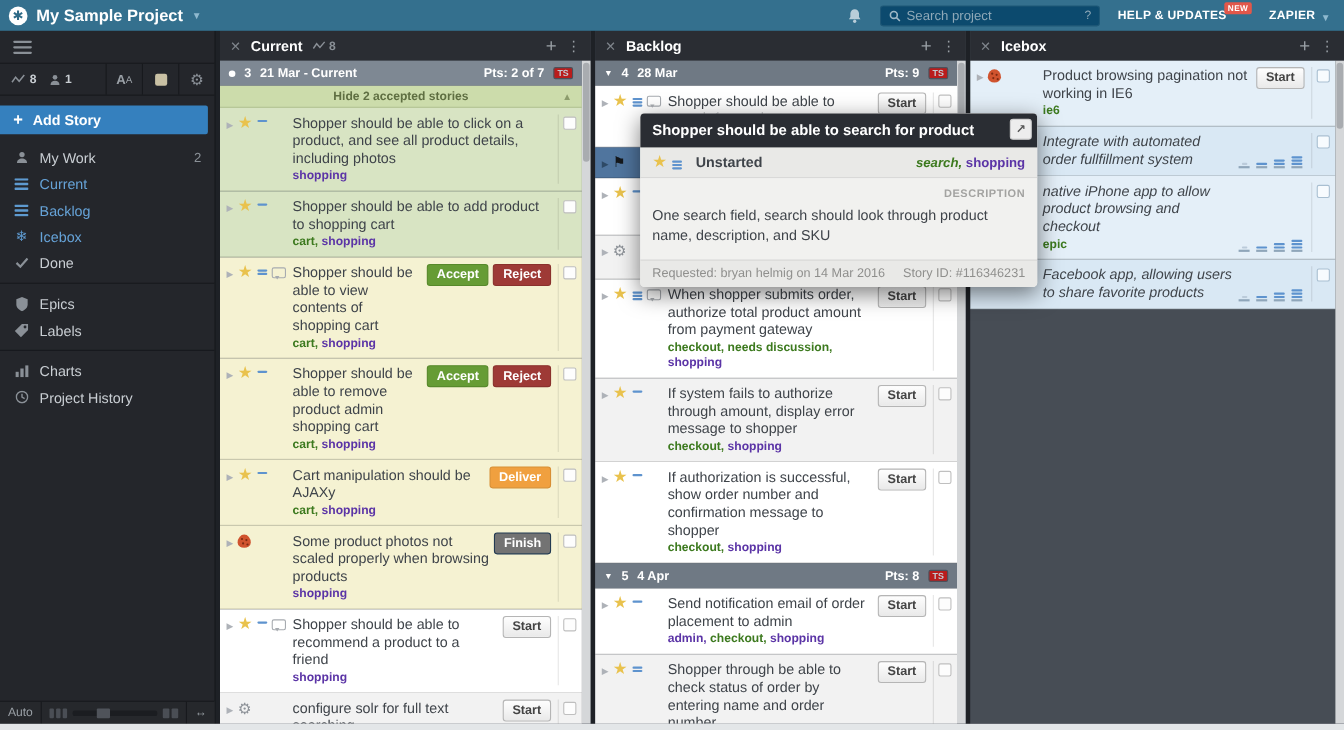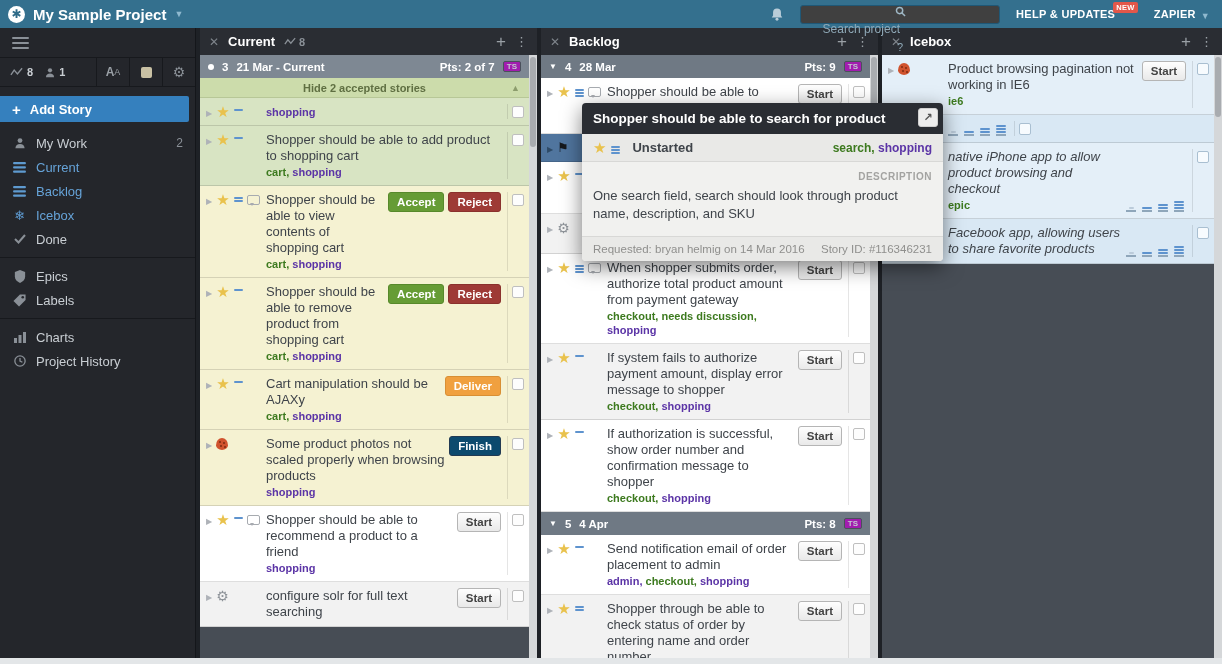--- a/index.html
+++ b/index.html
@@ -9,22 +9,22 @@
   
   #topbar { position:absolute; left:0; top:0; right:0; height:28px; background:#34708E;
     display:flex; align-items:center; justify-content:space-between; padding:0 12px 0 8px; z-index:10; }
   .tb-left { display:flex; align-items:center; gap:8px; }
   .logo { width:17px; height:17px; background:#fff; color:#2F6B88; border-radius:50%;
     font-size:12px; font-weight:bold; display:flex; align-items:center; justify-content:center; }
   .proj-title { color:#fff; font-size:15px; font-weight:bold; }
   .tb-caret { color:#8FB9CF; font-size:9px; }
   .tb-right { display:flex; align-items:center; gap:16px; }
   .bell { color:#B9CDD9; display:flex; }
-  .searchbox { width:200px; height:19px; background:#404040; border:1px solid #1F5877; border-radius:3px;
-    display:flex; align-items:center; padding:0 7px; gap:5px;flex-direction:column; }
+  .searchbox { width:200px; height:19px; background:#0c4a6e; border:1px solid #1F5877; border-radius:3px;
+    display:flex; align-items:center; padding:0 7px; gap:5px; }
   .searchbox input { flex:1; background:transparent; border:0; outline:none; color:#D6E4EC; font-size:12px;
     font-family:"Liberation Sans","DejaVu Sans",sans-serif; }
   .searchbox input::placeholder { color:#8FA9B8; }
   .search-q { color:#8FA9B8; font-size:11px; }
   .tb-link { color:#fff; font-size:11px; font-weight:bold; letter-spacing:.3px; display:flex; align-items:flex-start; }
   .new-badge { background:#E2574A; color:#fff; font-size:7.5px; font-weight:bold; padding:1px 3px;
     border-radius:2px; margin-left:-2px; margin-top:-6px; }
 
   
   #sidebar { position:absolute; left:0; top:28px; bottom:6px; width:196px; background:#24262B;
@@ -75,21 +75,21 @@
   .rows { margin-right:8px; }
   .pscroll { position:absolute; top:0; right:0; bottom:0; width:8px; background:#D5D7D9; }
   .pthumb { position:absolute; top:2px; left:1px; width:6px; background:#A9ACB0; border-radius:3px; }
 
   .iter { height:23px; display:flex; align-items:center; gap:8px; padding:0 8px; color:#fff;
     font-size:11.5px; font-weight:bold; background:#6F7984; }
   .iter.light { background:#7E8893; }
   .iter-dot { width:6px; height:6px; border-radius:50%; background:#fff; }
   .iter-tri { font-size:8px; }
   .iter-pts { margin-left:auto; }
-  .iter-badge { background:#a21caf; border:1px solid #4A515B; color:#C3C9D1; font-size:8px; font-weight:bold;
+  .iter-badge { background:#b91c1c; border:1px solid #4A515B; color:#C3C9D1; font-size:8px; font-weight:bold;
     padding:0px 3px; border-radius:2px; }
 
   .collapse-bar { height:20px; background:#CCDCAB; border-bottom:1px solid #B7C797; color:#5F6F42;
     font-size:11px; font-weight:bold; display:flex; align-items:center; justify-content:center; position:relative; }
   .collapse-chev { position:absolute; right:9px; color:#8C9C6C; font-size:9px; }
 
   .story { display:flex; gap:4px; padding:6px 2px 6px 6px; border-bottom:1px solid rgba(0,0,0,.13); }
   .st-accepted { background:#D8E4C3; }
   .st-delivered, .st-finished, .st-started { background:#F5F2D2; }
   .st-unstarted { background:#FFFFFF; }
@@ -116,21 +116,21 @@
   .st-title { font-size:13px; line-height:16px; color:#3F444A; }
   .st-title.it { font-style:italic; }
   .st-labels { font-size:11px; font-weight:bold; line-height:14px; margin-top:1px; }
   .st-labels span { cursor:pointer; }
   .btns { flex:none; display:flex; gap:4px; align-items:flex-start; padding-top:0; }
   .btn { font-size:11.5px; font-weight:bold; padding:3px 8px; border-radius:3px; border:1px solid #B5B5B5;
     background:linear-gradient(#FEFEFE,#E9E9E9); color:#444; font-family:inherit; }
   .btn-accept { background:#669C35; border-color:#57892B; color:#fff; }
   .btn-reject { background:#9E3A36; border-color:#8A312D; color:#fff; }
   .btn-deliver { background:#F0A03F; border-color:#D88F34; color:#fff; }
-  .btn-finish { background:#0c4a6e; border-color:#223A52; color:#fff; }
+  .btn-finish { background:#737373; border-color:#223A52; color:#fff; }
   .cbcol { flex:none; width:20px; border-left:1px solid rgba(0,0,0,.1); display:flex; justify-content:center;
     padding-top:2px; margin-left:2px; }
   .cb { width:12px; height:12px; background:#FDFDFD; border:1px solid #BFBFBF; border-radius:2px; }
   .st-icebox .cb { background:#F7FBFE; border-color:#A9BFD1; }
   .picker { flex:none; display:flex; gap:6px; align-items:flex-end; padding-top:4px; margin-right:2px; }
   .pk { width:10px; display:flex; flex-direction:column; gap:1px; align-items:stretch;
     border-bottom:2px solid #8FA6BA; padding-bottom:1px; }
   .pk i { display:block; height:2px; background:#5E93CE; border-radius:1px; }
   .pk i.z { background:#BBCBDA; width:5px; margin:0 auto; }
 
@@ -302,20 +302,38 @@
       <div class="nav-item">
         <span class="nav-ic">
           <svg width="12" height="12" viewBox="0 0 14 14" fill="none" stroke="currentColor" stroke-width="1.5">
             <circle cx="7" cy="7" r="6"></circle>
             <polyline points="7,3.5 7,7 9.8,8.5"></polyline>
           </svg>
         </span>
         <span>Project History</span>
       </div>
     </nav>
+  <div class="sb-footer">
+    <div class="f-auto">Auto</div>
+    <div class="f-mid">
+      <span class="mini-panels">
+          <i></i>
+          <i></i>
+          <i></i>
+        </span>
+      <span class="f-track">
+          <span class="f-thumb"></span>
+        </span>
+      <span class="mini-panels">
+          <i style="width:6px"></i>
+          <i style="width:6px"></i>
+        </span>
+    </div>
+    <div class="f-exp">↔</div>
+  </div>
 </aside>
 
 <main id="panels">
     <section class="panel" id="p-current" style="width: 337px;">
       <div class="panel-head">
         <span class="ph-x">✕</span>
         <span class="ph-title">Current</span>
         <span class="ph-vel">
           <svg width="12" height="9" viewBox="0 0 14 10" fill="none" stroke="#8A9097" stroke-width="1.5">
             <polyline points="1,8 4.5,3 8,7 13,1"></polyline>
@@ -341,20 +359,21 @@
           </div>
           <div class="story st-accepted">
             <span class="icons">
               <span class="exp-arrow">▶</span>
               <span class="star">★</span>
               <span class="est">
                 <i></i>
               </span>
             </span>
             <div class="st-main">
+              <div class="st-title">Shopper should be able to click on a product, and see all product details, including photos</div>
               <div class="st-labels"><span style="color: rgb(91, 52, 166);">shopping</span></div>
             </div>
             <span class="cbcol">
               <span class="cb"></span>
             </span>
           </div>
           <div class="story st-accepted">
             <span class="icons">
               <span class="exp-arrow">▶</span>
               <span class="star">★</span>
@@ -394,21 +413,21 @@
           </div>
           <div class="story st-delivered">
             <span class="icons">
               <span class="exp-arrow">▶</span>
               <span class="star">★</span>
               <span class="est">
                 <i></i>
               </span>
             </span>
             <div class="st-main">
-              <div class="st-title">Shopper should be able to remove product from shopping cart</div>
+              <div class="st-title">Shopper should be able to remove product admin shopping cart</div>
               <div class="st-labels"><span style="color: rgb(61, 122, 31);">cart,</span> <span style="color: rgb(91, 52, 166);">shopping</span></div>
             </div>
             <span class="btns">
               <button class="btn btn-accept">Accept</button>
               <button class="btn btn-reject">Reject</button>
             </span>
             <span class="cbcol">
               <span class="cb"></span>
             </span>
           </div>
@@ -581,21 +600,21 @@
           </div>
           <div class="story st-unstarted alt">
             <span class="icons">
               <span class="exp-arrow">▶</span>
               <span class="star">★</span>
               <span class="est">
                 <i></i>
               </span>
             </span>
             <div class="st-main">
-              <div class="st-title">If system fails to authorize payment amount, display error message to shopper</div>
+              <div class="st-title">If system fails to authorize through amount, display error message to shopper</div>
               <div class="st-labels"><span style="color: rgb(61, 122, 31);">checkout,</span> <span style="color: rgb(91, 52, 166);">shopping</span></div>
             </div>
             <span class="btns">
               <button class="btn btn-start">Start</button>
             </span>
             <span class="cbcol">
               <span class="cb"></span>
             </span>
           </div>
           <div class="story st-unstarted">
@@ -692,20 +711,23 @@
             </span>
             <span class="cbcol">
               <span class="cb"></span>
             </span>
           </div>
           <div class="story st-icebox alt">
             <span class="icons">
               <span class="exp-arrow">▶</span>
               <span class="star">★</span>
             </span>
+            <div class="st-main">
+              <div class="st-title it">Integrate with automated order fullfillment system</div>
+            </div>
             <span class="picker">
               <span class="pk">
                 <i class="z"></i>
               </span>
               <span class="pk">
                 <i></i>
               </span>
               <span class="pk">
                 <i></i>
                 <i></i>
@@ -793,21 +815,21 @@
     <span class="pp-exp">↗</span>
   </div>
   <div class="pp-status">
     <span class="star">★</span>
     <span class="est">
         <i></i>
         <i></i>
         <i></i>
       </span>
     <span class="pp-state">Unstarted</span>
-    <span class="pp-labels" id="pp-labels"><span style="color: rgb(61, 122, 31);">search,</span> <span style="color: rgb(91, 52, 166);">shopping</span></span>
+    <span class="pp-labels" id="pp-labels"><span style="color: rgb(61, 122, 31); font-style: italic;">search,</span> <span style="color: rgb(91, 52, 166);">shopping</span></span>
   </div>
   <div class="pp-desc">
     <div class="pp-desc-h">DESCRIPTION</div>
     <div class="pp-desc-t">One search field, search should look through product name, description, and SKU</div>
   </div>
   <div class="pp-foot">
     <span>Requested: bryan helmig on 14 Mar 2016</span>
     <span>Story ID: #116346231</span>
   </div>
 </div>

